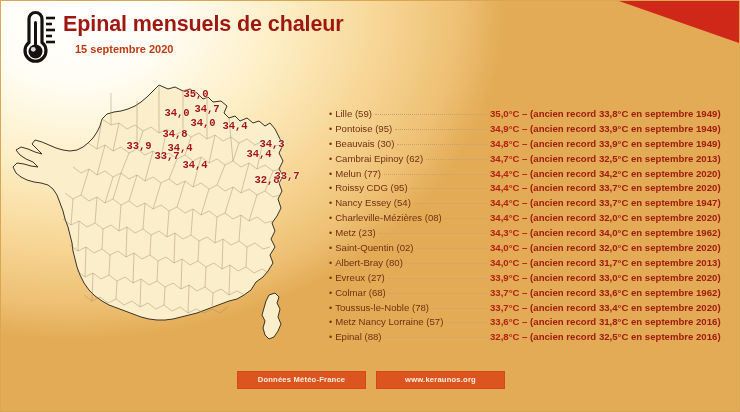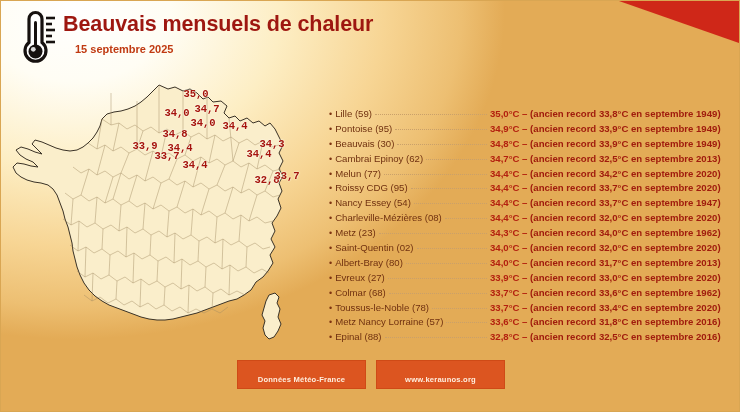--- a/index.html
+++ b/index.html
@@ -143,21 +143,21 @@
     justify-content: center;
     gap: 10px;
   }
   .badge {
     background: #dc5520;
     border: 1px solid #cf4a16;
     color: #ffeede;
     font-size: 7.6px;
     font-weight: bold;
     letter-spacing: 0.2px;
-    padding: 14px 0 4px;
+    padding: 3px 0 4px;
     width: 127px;
     text-align: center;
   }
 </style>
 </head>
 <body>
 
 <div id="infographic">
 
   <div class="corner-triangle"></div>
@@ -170,22 +170,22 @@
       <circle cx="18.3" cy="40.3" r="2.4" fill="#ffffff" opacity="0.85"></circle>
       <g stroke="#16110f" stroke-width="2.6" stroke-linecap="butt">
         <line x1="31" y1="9" x2="40" y2="9"></line>
         <line x1="31" y1="15" x2="37" y2="15"></line>
         <line x1="31" y1="21" x2="40" y2="21"></line>
         <line x1="31" y1="27" x2="37" y2="27"></line>
         <line x1="31" y1="33" x2="40" y2="33"></line>
       </g>
     </svg>
     <div class="header-text">
-      <div class="title">Beauvais mensuels de chaleur</div>
-      <div class="subtitle">15 septembre 2025</div>
+      <div class="title">Epinal mensuels de chaleur</div>
+      <div class="subtitle">15 septembre 2020</div>
     </div>
   </div>
 
   <div class="map-wrap">
     <svg viewBox="0 0 320 320">
       <g fill="#faeecb" stroke="#8a7550" stroke-width="0.55" stroke-linejoin="round">
 
         <path fill="#faeecb" stroke="#3a3226" stroke-width="1.0" d="
           M152,22 L161,26 L168,24 L176,28 L183,26 L190,30 L196,36 L201,34 L206,39
           L214,38 L220,43 L217,50 L222,55 L228,53 L233,58 L240,55 L246,60 L252,58
@@ -227,21 +227,21 @@
         L267,274 L262,276 L258,272 L256,265 L258,258 L255,252 L257,245 L259,238 Z"></path>
     </svg>
 
     <div class="map-labels">
         <div class="map-label" style="left: 189px; top: 31px;">35,0</div>
         <div class="map-label" style="left: 170px; top: 50px;">34,0</div>
         <div class="map-label" style="left: 200px; top: 46px;">34,7</div>
         <div class="map-label" style="left: 196px; top: 60px;">34,0</div>
         <div class="map-label" style="left: 228px; top: 63px;">34,4</div>
         <div class="map-label" style="left: 168px; top: 71px;">34,8</div>
-        <div class="map-label" style="left: 138px; top: 83px; text-align: right;">33,9</div>
+        <div class="map-label" style="left: 132px; top: 83px; text-align: right;">33,9</div>
         <div class="map-label" style="left: 173px; top: 85px;">34,4</div>
         <div class="map-label" style="left: 160px; top: 93px;">33,7</div>
         <div class="map-label" style="left: 188px; top: 102px;">34,4</div>
         <div class="map-label" style="left: 265px; top: 81px;">34,3</div>
         <div class="map-label" style="left: 252px; top: 91px;">34,4</div>
         <div class="map-label" style="left: 260px; top: 117px;">32,8</div>
         <div class="map-label" style="left: 280px; top: 113px;">33,7</div>
       </div>
   </div>
 

